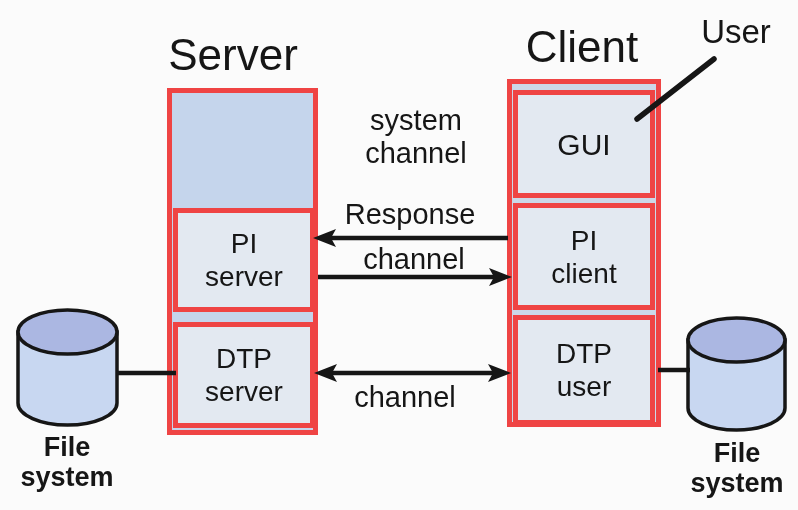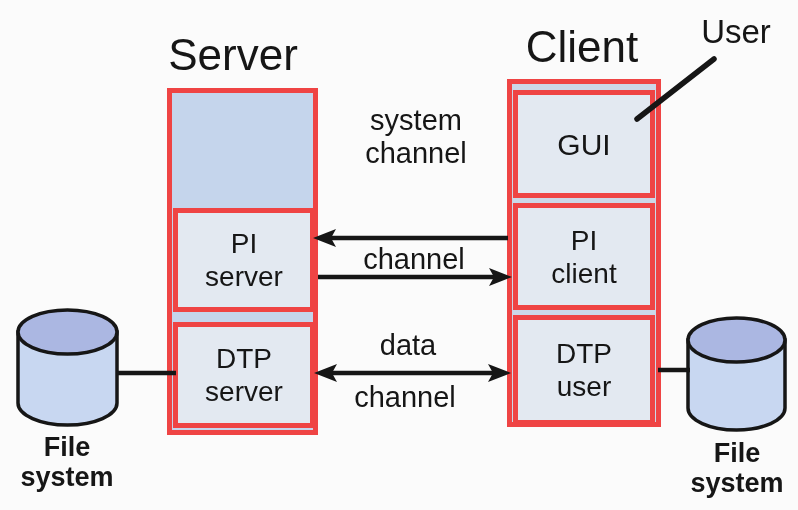--- a/index.html
+++ b/index.html
@@ -99,24 +99,24 @@
 
   <div class="title" style="left:582px;top:22px;">Client</div>
 
   <div class="user-title" style="left:736px;top:13px;">User</div>
 
   <div class="float-label" style="left:416px;top:104px;">
     <div>system</div>
     <div>channel</div>
   </div>
 
+  <div class="float-label" style="left:410px;top:198px;">Response</div>
 
   <div class="float-label" style="left:414px;top:243px;">channel</div>
 
-  <div class="float-label" style="left:408px;top:329px;">data</div>
 
   <div class="float-label" style="left:405px;top:381px;">channel</div>
 
   <div class="float-label fs-label" style="left:67px;top:432px;">
     <div>File</div>
     <div>system</div>
   </div>
 
   <div class="float-label fs-label" style="left:737px;top:438px;">
     <div>File</div>

